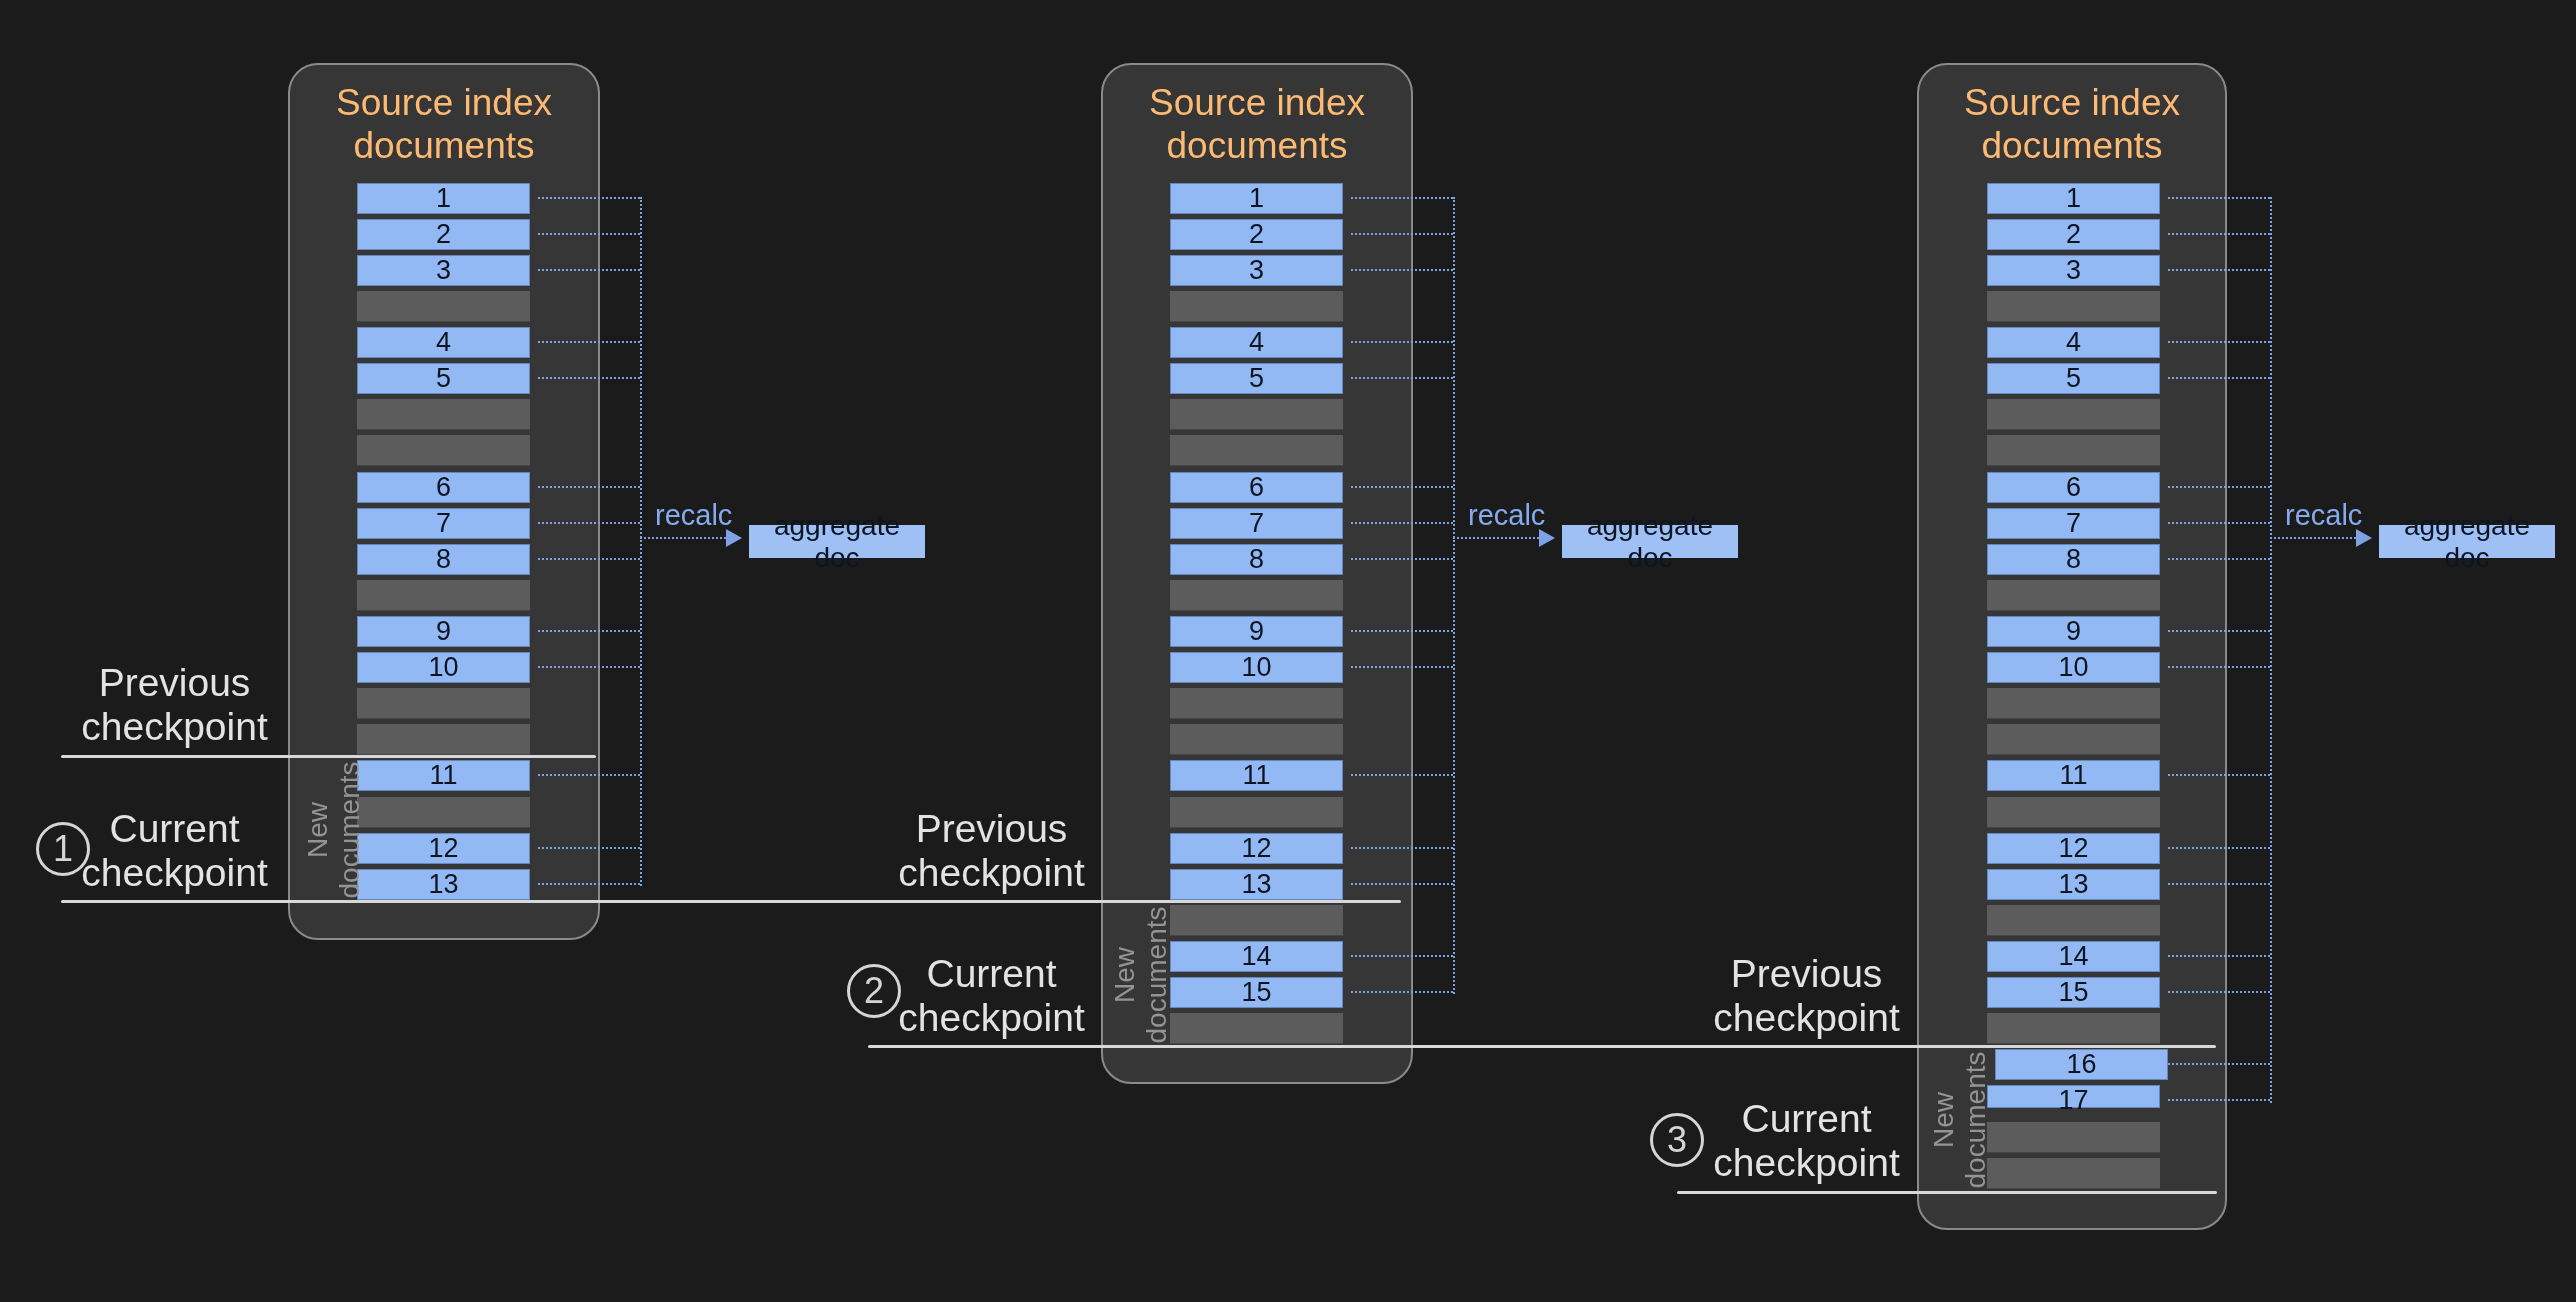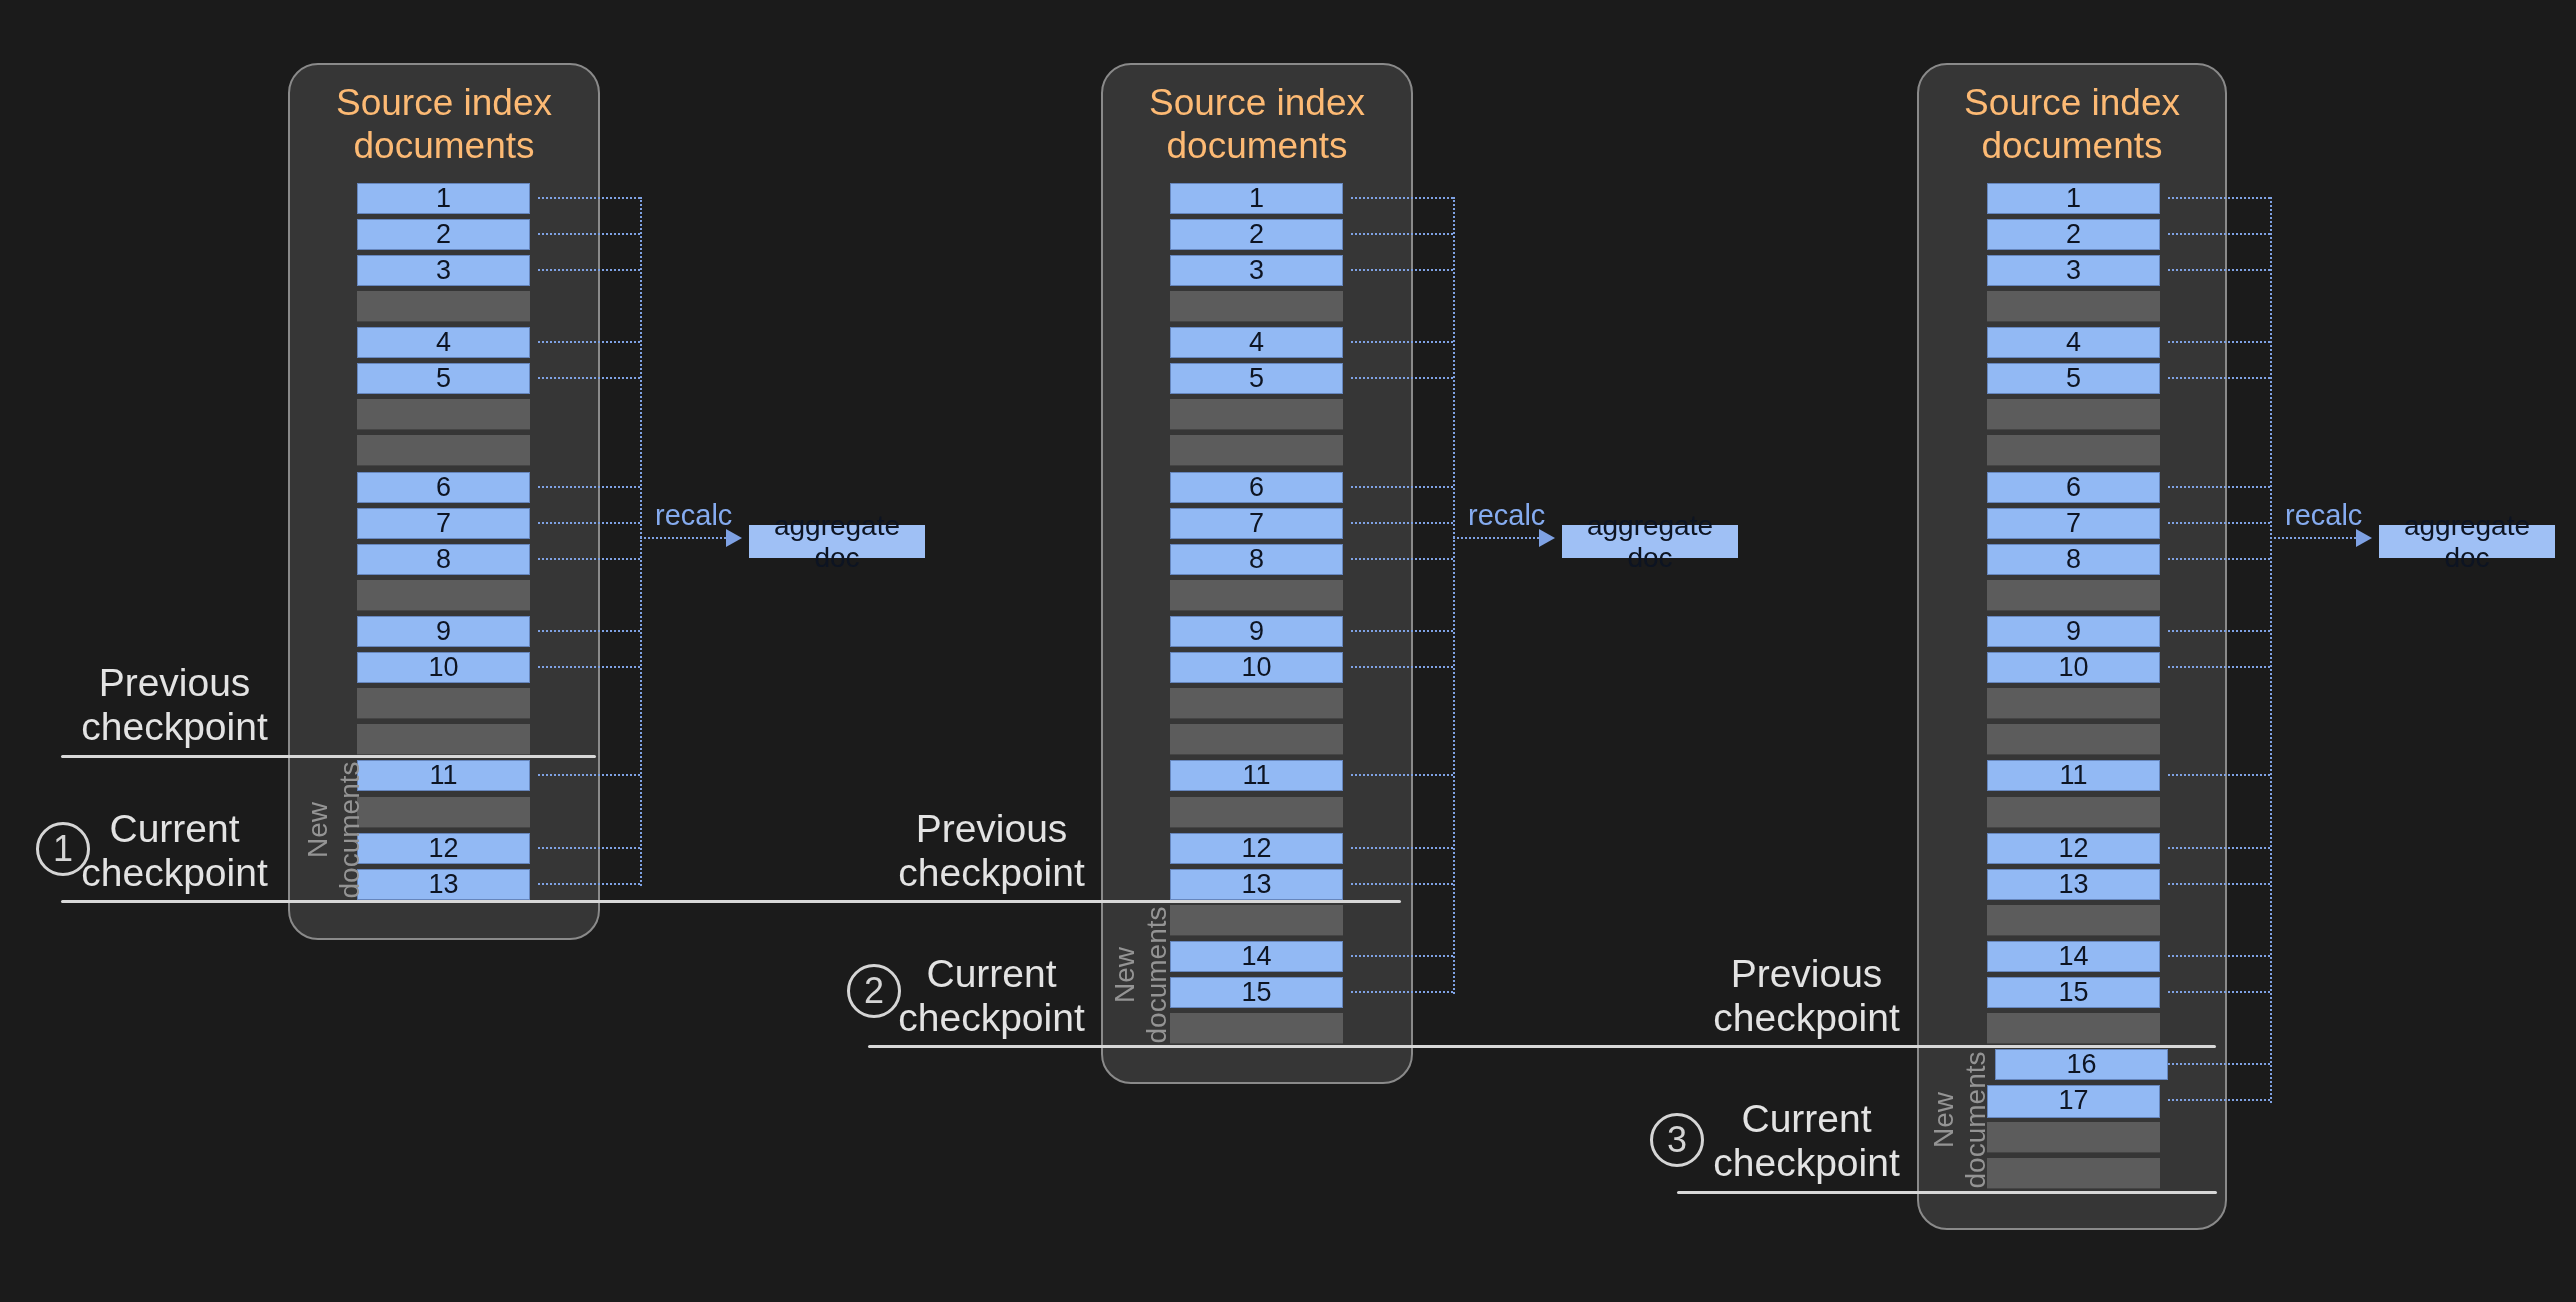--- a/index.html
+++ b/index.html
@@ -186,21 +186,21 @@
     <div class="doc-bar" style="left: 1987px; top: 869px; width: 173px; height: 31px;">13</div>
     <div class="conn" style="left: 2168px; top: 883px; width: 102px;"></div>
     <div class="empty-bar" style="left: 1987px; top: 905px; width: 173px; height: 31px;"></div>
     <div class="doc-bar" style="left: 1987px; top: 941px; width: 173px; height: 31px;">14</div>
     <div class="conn" style="left: 2168px; top: 955px; width: 102px;"></div>
     <div class="doc-bar" style="left: 1987px; top: 977px; width: 173px; height: 31px;">15</div>
     <div class="conn" style="left: 2168px; top: 991px; width: 102px;"></div>
     <div class="empty-bar" style="left: 1987px; top: 1013px; width: 173px; height: 31px;"></div>
     <div class="doc-bar" style="left: 1987px; top: 1049px; width: 173px; height: 31px; margin-left: 8px;">16</div>
     <div class="conn" style="left: 2168px; top: 1063px; width: 102px;"></div>
-    <div class="doc-bar" style="left: 1987px; top: 1085px; width: 173px; height: 33px;">17</div>
+    <div class="doc-bar" style="left: 1987px; top: 1085px; width: 173px; height: 23px;">17</div>
     <div class="conn" style="left: 2168px; top: 1099px; width: 102px;"></div>
     <div class="empty-bar" style="left: 1987px; top: 1122px; width: 173px; height: 31px;"></div>
     <div class="empty-bar" style="left: 1987px; top: 1158px; width: 173px; height: 31px;"></div>
     <div class="bracket" style="left: 2270px; top: 197px; height: 906px;"></div>
     <div class="arrow-line" style="left: 2270px; top: 537px; width: 86px;"></div>
     <div class="arrow-head" style="left: 2356px; top: 529px;"></div>
     <div class="recalc" style="left: 2285px; top: 499px;">recalc</div>
     <div class="agg" style="left: 2379px; top: 525px; width: 176px; height: 33px;">aggregate doc</div>
     <div class="cp-line" style="left: 61px; top: 755px; width: 535px;"></div>
     <div class="cp-line" style="left: 61px; top: 900px; width: 1340px;"></div>

